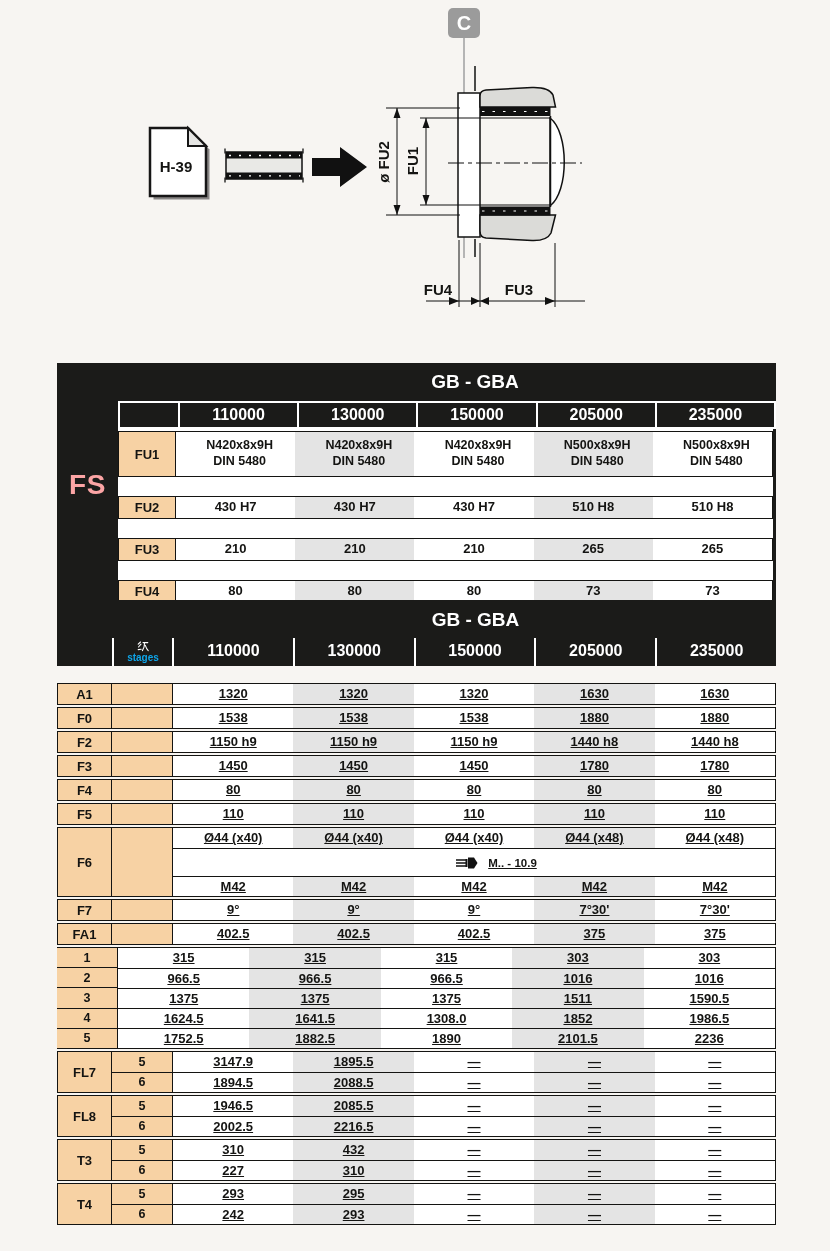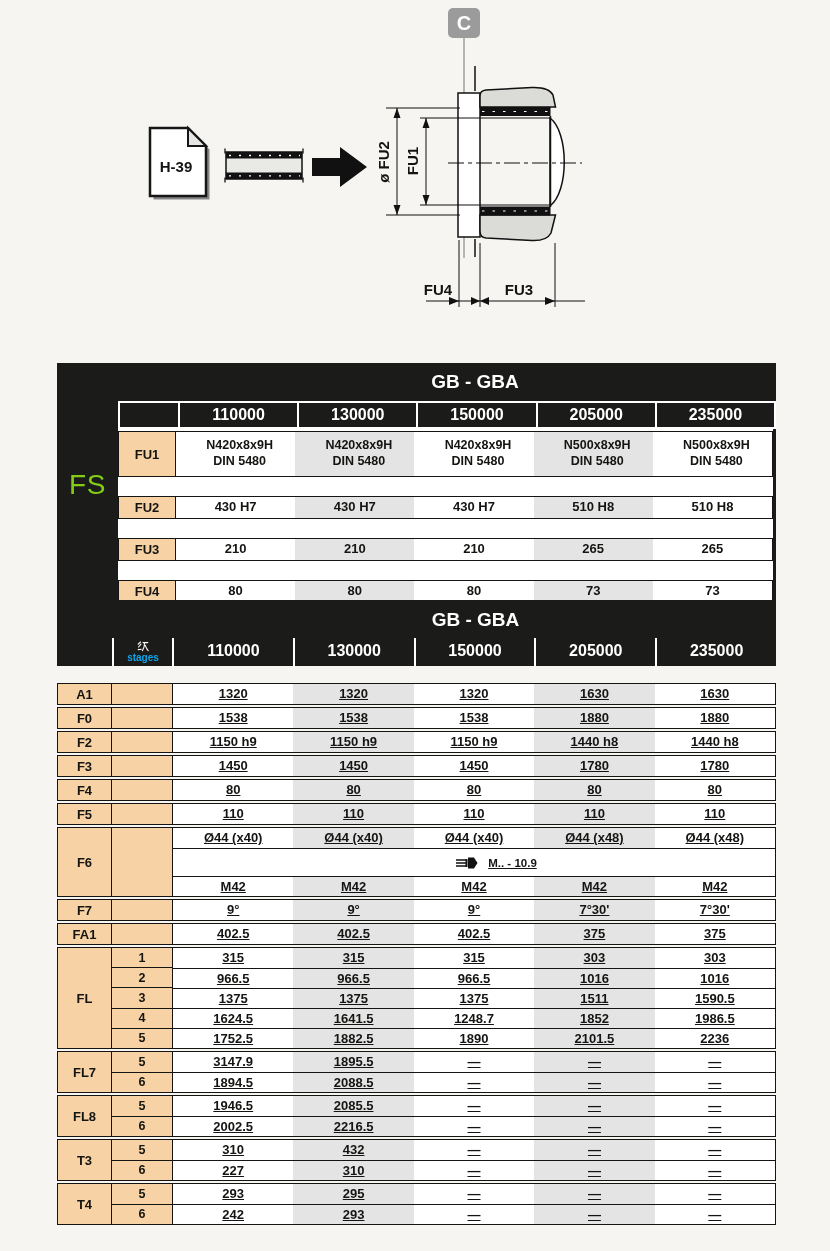--- a/index.html
+++ b/index.html
@@ -12,21 +12,21 @@
        font-family:"Liberation Sans", sans-serif; color:var(--ink); overflow:hidden;}
   .sheet{position:absolute; inset:0;}
   .sr{position:absolute; width:1px; height:1px; overflow:hidden; clip:rect(0 0 0 0); white-space:nowrap;}
 
   
   .drawing{position:absolute; left:130px; top:0; width:480px; height:315px;}
 
   
   .t1{position:absolute; left:57px; top:363px; width:719px; background:var(--black); display:flex;}
   .t1-side{flex:0 0 61px; display:flex; align-items:center; justify-content:center;
-           color:#84cc16; font-weight:normal; font-size:28px; letter-spacing:0.5px;}
+           color:#fca5a5; font-weight:bold; font-size:28px; letter-spacing:0.5px;}
   .t1-main{flex:1; display:flex; flex-direction:column; background:var(--black);}
   .t1-title{height:38px; line-height:38px; text-align:center; padding-left:56px;
             color:#fff; font-weight:bold; font-size:19px;}
   .t1-head{display:flex; background:#fff; padding:2px; gap:2px;}
   .t1-head-spacer{flex:0 0 58px; background:var(--black);}
   .t1-head-cell{flex:1; background:var(--black); color:#fff; font-weight:bold;
                 font-size:16px; text-align:center; line-height:24px; height:24px;}
   .t1-body{background:#fff; margin:0 3px 3px 0; padding-top:2px;}
   .t1-row{display:flex; border:1.5px solid var(--ink); margin-top:19px; background:#fff;}
   .t1-row:first-child{margin-top:0;}
@@ -363,21 +363,20 @@
             <div class="t2-row">
               <div class="t2-cell">402.5</div>
               <div class="t2-cell">402.5</div>
               <div class="t2-cell">402.5</div>
               <div class="t2-cell">375</div>
               <div class="t2-cell">375</div>
             </div>
           </div>
         </div>
         <div class="t2-group">
-          <div class="t2-label">FL</div>
           <div class="t2-stagewrap">
             <div class="t2-stage">1</div>
             <div class="t2-stage">2</div>
             <div class="t2-stage">3</div>
             <div class="t2-stage">4</div>
             <div class="t2-stage">5</div>
           </div>
           <div class="t2-datawrap">
             <div class="t2-row">
               <div class="t2-cell">315</div>
@@ -396,21 +395,21 @@
             <div class="t2-row">
               <div class="t2-cell">1375</div>
               <div class="t2-cell">1375</div>
               <div class="t2-cell">1375</div>
               <div class="t2-cell">1511</div>
               <div class="t2-cell">1590.5</div>
             </div>
             <div class="t2-row">
               <div class="t2-cell">1624.5</div>
               <div class="t2-cell">1641.5</div>
-              <div class="t2-cell">1248.7</div>
+              <div class="t2-cell">1308.0</div>
               <div class="t2-cell">1852</div>
               <div class="t2-cell">1986.5</div>
             </div>
             <div class="t2-row">
               <div class="t2-cell">1752.5</div>
               <div class="t2-cell">1882.5</div>
               <div class="t2-cell">1890</div>
               <div class="t2-cell">2101.5</div>
               <div class="t2-cell">2236</div>
             </div>

